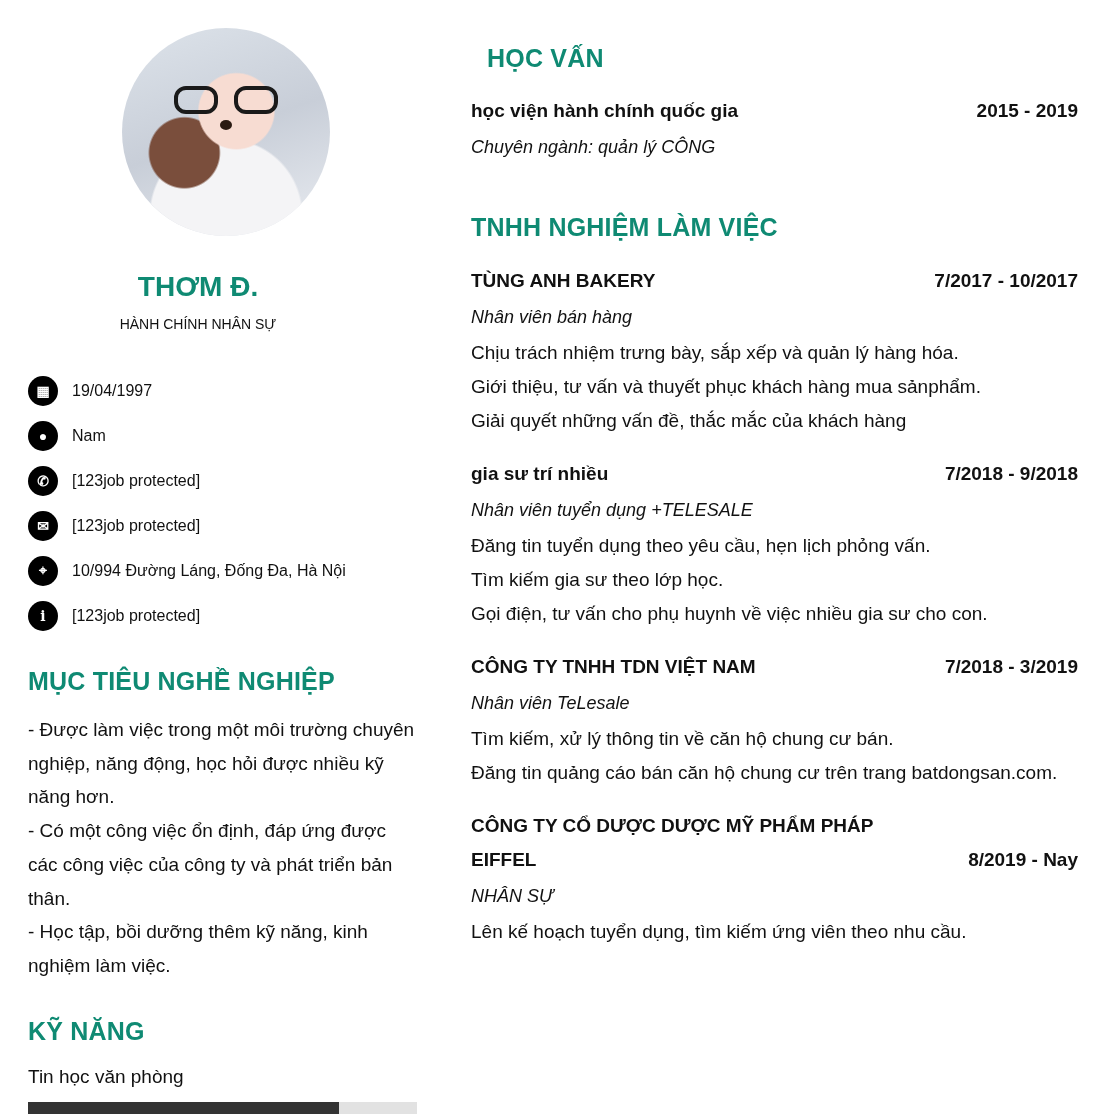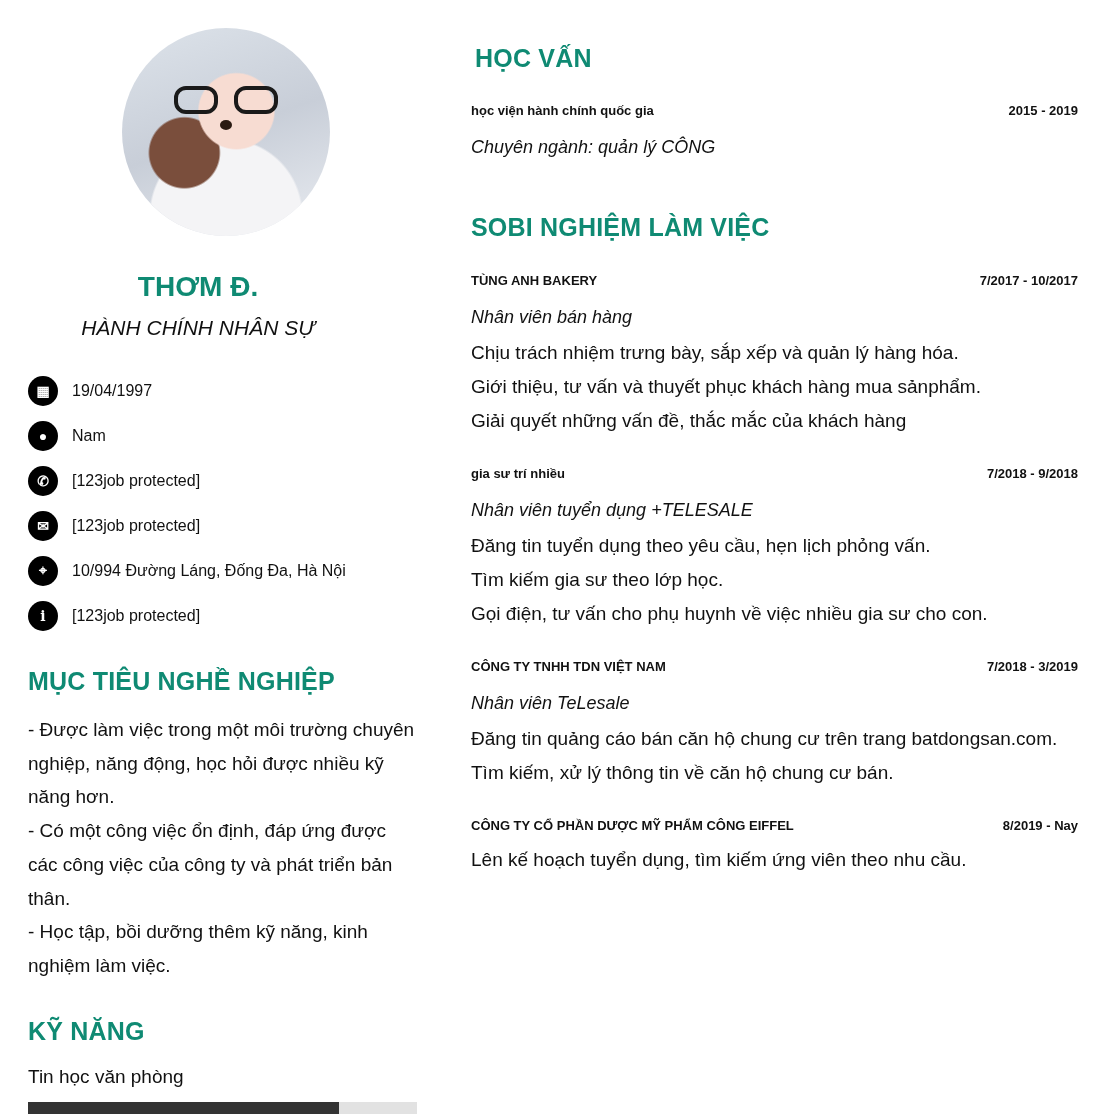--- a/index.html
+++ b/index.html
@@ -17,37 +17,37 @@
         radial-gradient(circle at 30% 60%, #7a4e3c 0 18%, transparent 19%),
         radial-gradient(circle at 50% 90%, #f4f4f6 0 35%, transparent 36%),
         linear-gradient(160deg, #dde3ea 0%, #c8ced8 50%, #e9ecf1 100%);
     }
     .avatar-glasses { position: absolute; left: 52px; top: 58px; width: 104px; height: 30px; }
     .avatar-glasses span { position: absolute; top: 0; width: 44px; height: 28px; border: 4px solid #1a1a1a; border-radius: 12px; box-sizing: border-box; }
     .avatar-glasses span:first-child { left: 0; } .avatar-glasses span:last-child { right: 0; }
     .avatar-nose { position: absolute; left: 98px; top: 92px; width: 12px; height: 10px; background: #2a1a12; border-radius: 50%; }
 
     .name { position: absolute; left: 0; top: 271px; width: 340px; text-align: center; font-weight: bold; font-size: 28px; color: #0f8a73; }
-    .job-title { position: absolute; left: 0; top: 316px; width: 340px; text-align: center; font-size: 21px; color: #111; font-style: italic; }
+    .job-title { position: absolute; left: 0; top: 316px; width: 340px; text-align: center; font-size: 14px; color: #111; }
 
     .contacts { position: absolute; left: 0; top: 368px; }
     .contact { display: flex; align-items: center; height: 45px; }
     .contact .ic { width: 30px; height: 30px; border-radius: 50%; background: #000; color: #fff; display: flex; align-items: center; justify-content: center; font-size: 14px; font-weight: bold; margin-right: 14px; flex: none; }
     .contact .txt { font-size: 16px; color: #111; }
 
     .sec-title { font-weight: bold; font-size: 25px; color: #0f8a73; letter-spacing: 0.2px; }
     .objective-title { position: absolute; left: 0; top: 667px; }
     .objective-text { position: absolute; left: 0; top: 713px; width: 390px; font-size: 19px; line-height: 33.7px; color: #111; white-space: pre-line; }
     .skills-title { position: absolute; left: 0; top: 1017px; }
     .skill-label { position: absolute; left: 0; top: 1066px; font-size: 19px; }
     .skill-bar { position: absolute; left: 0; top: 1102px; width: 389px; height: 12px; background: #e2e2e2; }
     .skill-fill { height: 100%; background: #333333; }
 
-    .edu-title { position: absolute; left: 4px; top: 44px; }
-    .row { display: flex; justify-content: space-between; align-items: center; font-weight: bold; font-size: 13px; }
+    .edu-title { position: absolute; left: 16px; top: 44px; }
+    .row { display: flex; justify-content: space-between; align-items: flex-end; font-weight: bold; font-size: 19px; }
     .row .org { max-width: 460px; line-height: 34px; }
     .row .date { line-height: 34px; white-space: nowrap; }
     .italic { font-style: italic; font-size: 18px; color: #111; line-height: 38px; }
     .desc { font-size: 19px; line-height: 34px; color: #111; }
 
     .edu-block { position: absolute; left: 0; top: 94px; width: 607px; }
     .exp-title { position: absolute; left: 0; top: 213px; }
     .exp-list { position: absolute; left: 0; top: 264px; width: 607px; }
     .exp-item { margin-bottom: 19px; }
   </style>
@@ -109,21 +109,21 @@
 <div class="right">
   <div class="sec-title edu-title" style="color: rgb(15, 138, 115);">HỌC VẤN</div>
   <div class="edu-block">
     <div class="row">
       <span class="org">học viện hành chính quốc gia</span>
       <span class="date">2015 - 2019</span>
     </div>
     <div class="italic">Chuyên ngành: quản lý CÔNG</div>
   </div>
 
-  <div class="sec-title exp-title" style="color: rgb(15, 138, 115);">SOBI NGHIỆM LÀM VIỆC</div>
+  <div class="sec-title exp-title" style="color: rgb(15, 138, 115);">TNHH NGHIỆM LÀM VIỆC</div>
   <div class="exp-list" id="exp-list">
       <div class="exp-item">
         <div class="row">
           <span class="org">TÙNG ANH BAKERY</span>
           <span class="date">7/2017 - 10/2017</span>
         </div>
         <div class="italic">Nhân viên bán hàng</div>
         <div class="desc">Chịu trách nhiệm trưng bày, sắp xếp và quản lý hàng hóa.</div>
         <div class="desc">Giới thiệu, tư vấn và thuyết phục khách hàng mua sảnphẩm.</div>
         <div class="desc">Giải quyết những vấn đề, thắc mắc của khách hàng</div>
@@ -137,24 +137,25 @@
         <div class="desc"> Đăng tin tuyển dụng theo yêu cầu, hẹn lịch phỏng vấn.</div>
         <div class="desc">Tìm kiếm gia sư theo lớp học.</div>
         <div class="desc">Gọi điện, tư vấn cho phụ huynh về việc nhiều gia sư cho con.</div>
       </div>
       <div class="exp-item">
         <div class="row">
           <span class="org">CÔNG TY TNHH TDN VIỆT NAM</span>
           <span class="date">7/2018 - 3/2019</span>
         </div>
         <div class="italic">Nhân viên TeLesale</div>
+        <div class="desc">Tìm kiếm, xử lý thông tin về căn hộ chung cư bán.</div>
         <div class="desc">Đăng tin quảng cáo bán căn hộ chung cư trên trang batdongsan.com.</div>
-        <div class="desc">Tìm kiếm, xử lý thông tin về căn hộ chung cư bán.</div>
       </div>
       <div class="exp-item">
         <div class="row">
-          <span class="org">CÔNG TY CỔ PHẦN DƯỢC MỸ PHẨM CÔNG EIFFEL</span>
+          <span class="org">CÔNG TY CỔ DƯỢC DƯỢC MỸ PHẨM PHÁP EIFFEL</span>
           <span class="date">8/2019 - Nay</span>
         </div>
+        <div class="italic">NHÂN SỰ</div>
         <div class="desc">Lên kế hoạch tuyển dụng, tìm kiếm ứng viên theo nhu cầu.</div>
       </div>
     </div>
 </div>
 
 </body></html>

